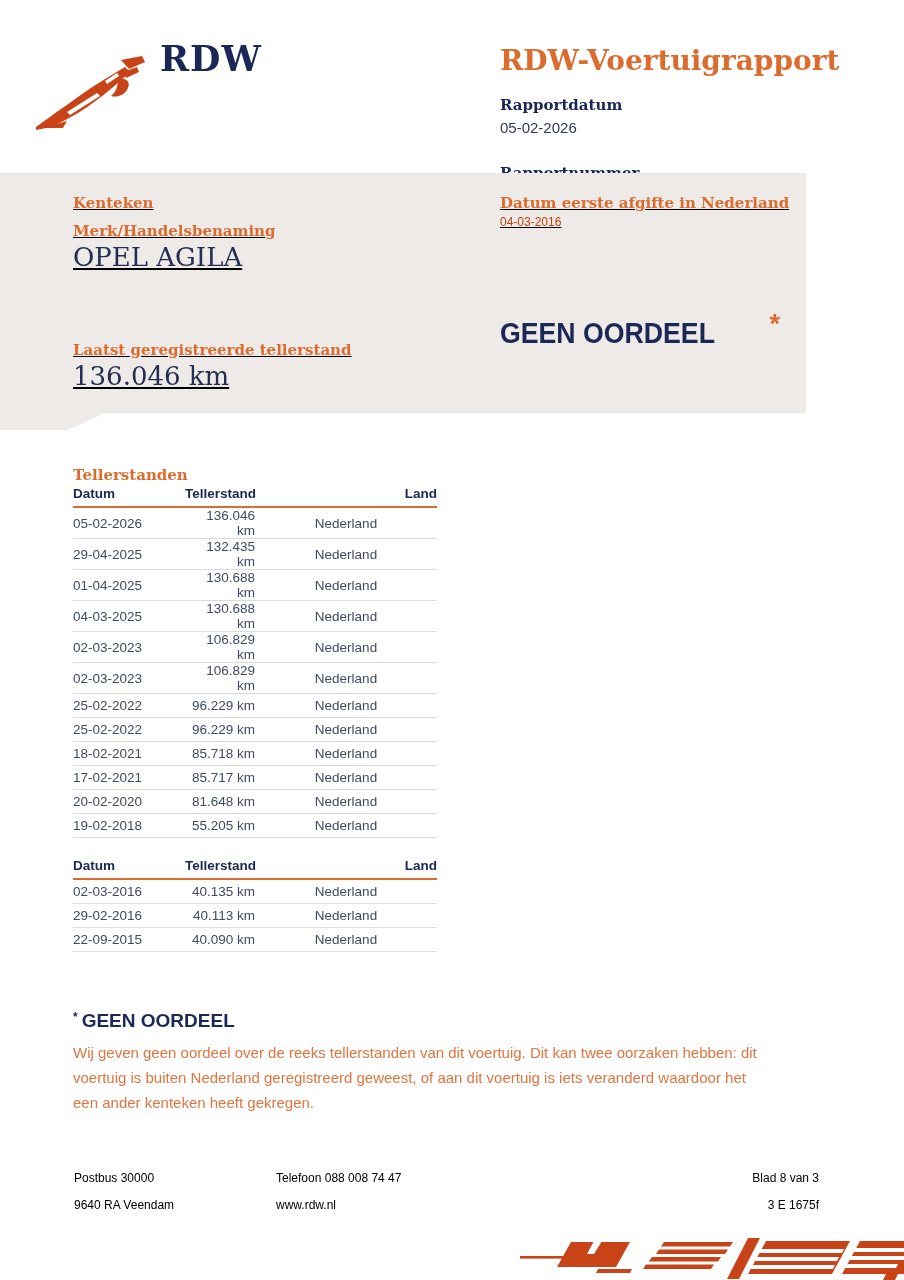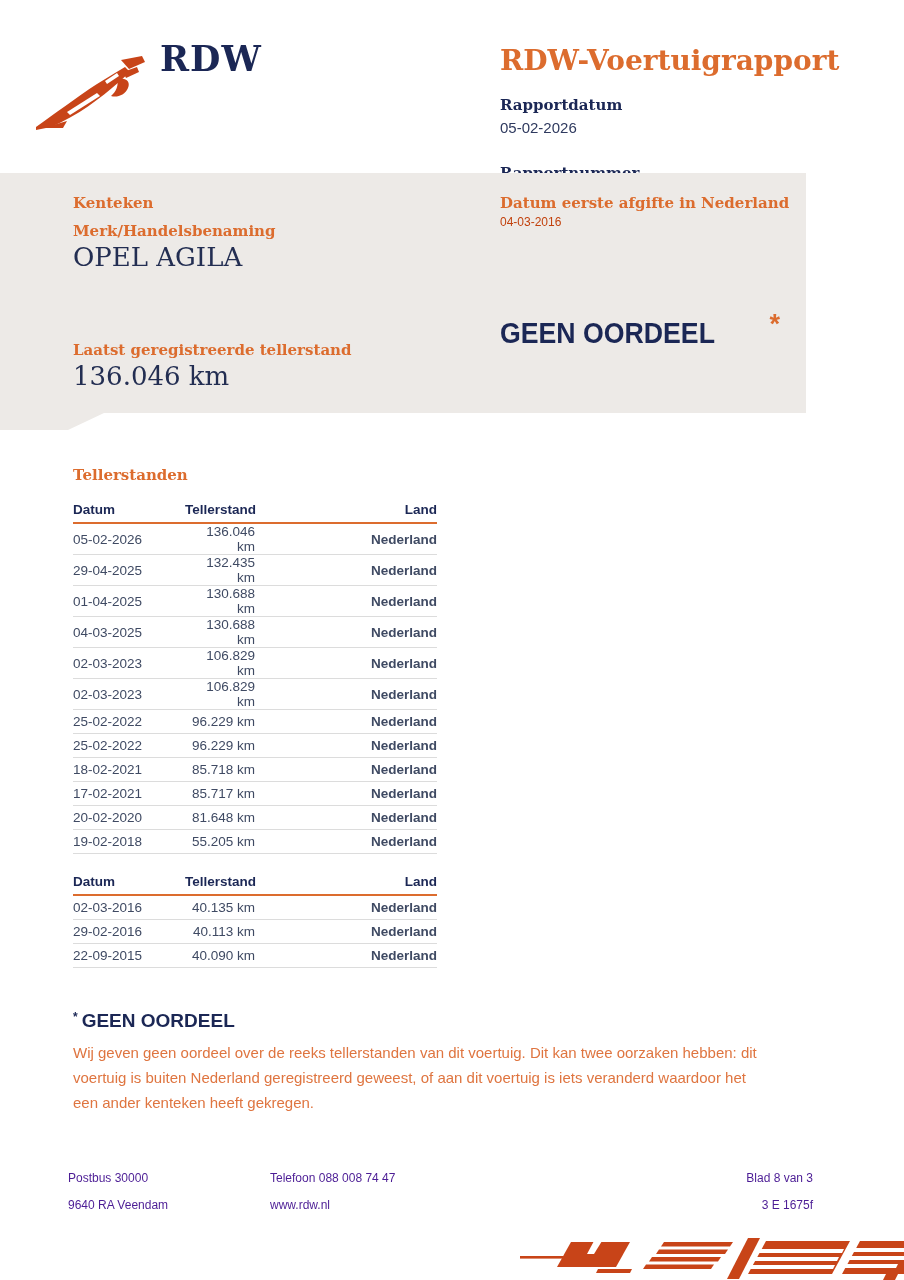--- a/index.html
+++ b/index.html
@@ -31,21 +31,21 @@
   .head-meta .col:first-child { min-width:110px; }
 
   
   .summary-panel {
     position:absolute; left:0; top:173px; width:806px; height:257px;
     background:#edeae7;
     clip-path: polygon(0 0, 100% 0, 100% 240px, 104px 240px, 68px 100%, 0 100%);
   }
   .panel-col-left  { position:absolute; left:73px;  top:21px; }
   .panel-col-right { position:absolute; left:500px; top:21px; }
-  .field { margin-bottom:10px; }
+  .field { margin-bottom:10px;text-decoration:underline; }
   .field-label {
     font-family:"DejaVu Serif", serif; font-weight:700; font-size:15px;
     color:#dc6c2e; margin-bottom:3px;
   }
   .field-value-big {
     font-family:"DejaVu Serif", serif; font-size:26px; color:#232e52;
     line-height:1.1; margin-bottom:6px;
   }
   .field-value-sm { font-size:12px; color:#c2410c; margin-bottom:14px; }
   .panel-col-left .spacer { height:59px; }
@@ -56,47 +56,47 @@
   }
   .verdict-star {
     position:absolute; right:26px; top:136px;
     color:#dc6c2e; font-size:27px; font-weight:700;
   }
 
   
   .tables-section { position:absolute; left:73px; top:466px; width:745px; }
   .section-title {
     font-family:"DejaVu Serif", serif; font-weight:700; font-size:15px;
-    color:#dc6c2e; margin-bottom:16px;
+    color:#dc6c2e; margin-bottom:0;
   }
   .tables-row { display:flex; gap:18px; align-items:flex-start;flex-direction:column; }
   table.meter { width:364px; border-collapse:collapse; table-layout:fixed; }
   table.meter th {
     font-size:13.5px; font-weight:700; color:#1b2755; text-align:left;
     padding:2px 0 5px 0; border-bottom:2px solid #dc6c2e;
   }
   table.meter th.c2 { width:112px; }
   table.meter th.c1 { width:70px; }
   table.meter th.c0 { text-align:right; }
   table.meter td {
     font-size:13.5px; color:#3f4a63; height:24px;
     border-bottom:1px solid #dcdcdc; padding:0;
   }
   table.meter td.c0 { text-align:left; }
   table.meter td.c1 { text-align:right; }
-  table.meter td.c2 { text-align:right;font-weight:bold; }
+  table.meter td.c2 { text-align:center; }
 
   
   .note { position:absolute; left:73px; top:1010px; width:700px; }
   .note-title { font-size:19px; font-weight:700; color:#1b2755; margin-bottom:8px; }
   .note-title sup { font-size:12px; font-weight:700; vertical-align:6px; margin-right:4px; }
   .note-body { font-size:15px; line-height:25px; color:#df7540; }
 
   
-  .footer { position:absolute; left:68px; top:1171px; width:745px; display:flex; font-size:12px; color:#4c1d95; }
+  .footer { position:absolute; left:74px; top:1171px; width:745px; display:flex; font-size:12px; color:#000000; }
   .footer .f-col { display:flex; flex-direction:column; gap:13px; }
   .footer .f-left { width:202px; }
   .footer .f-mid  { flex:1; }
   .footer .f-right{ text-align:right; }
 
   .bottom-graphic { position:absolute; left:514px; top:1237px; width:390px; height:43px; }
 </style>
 </head>
 <body>
 

